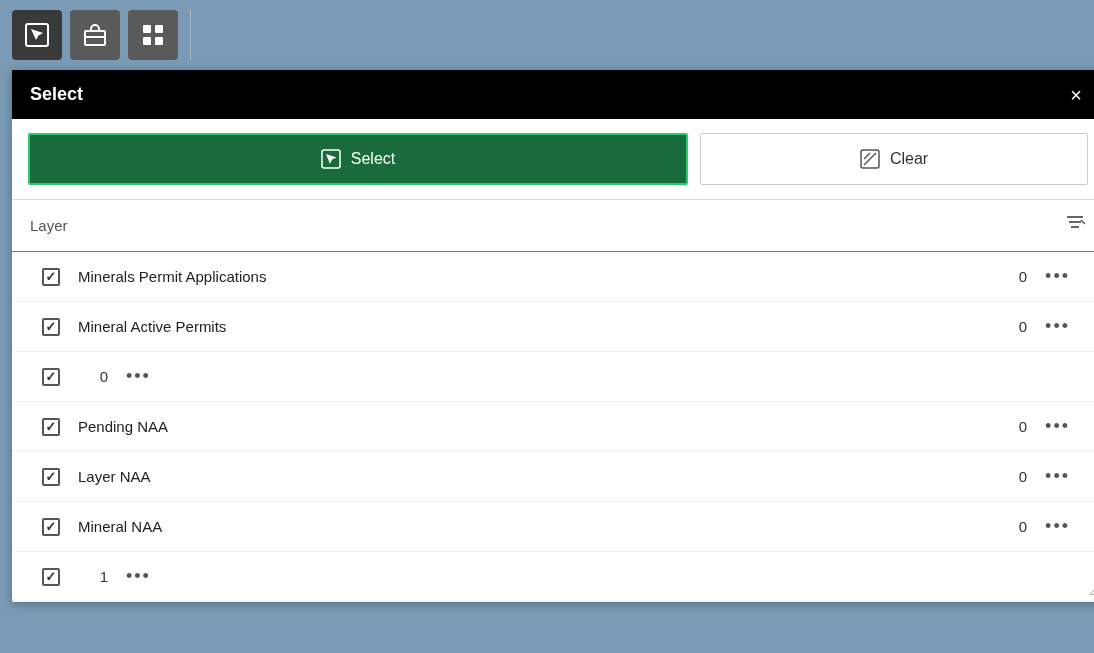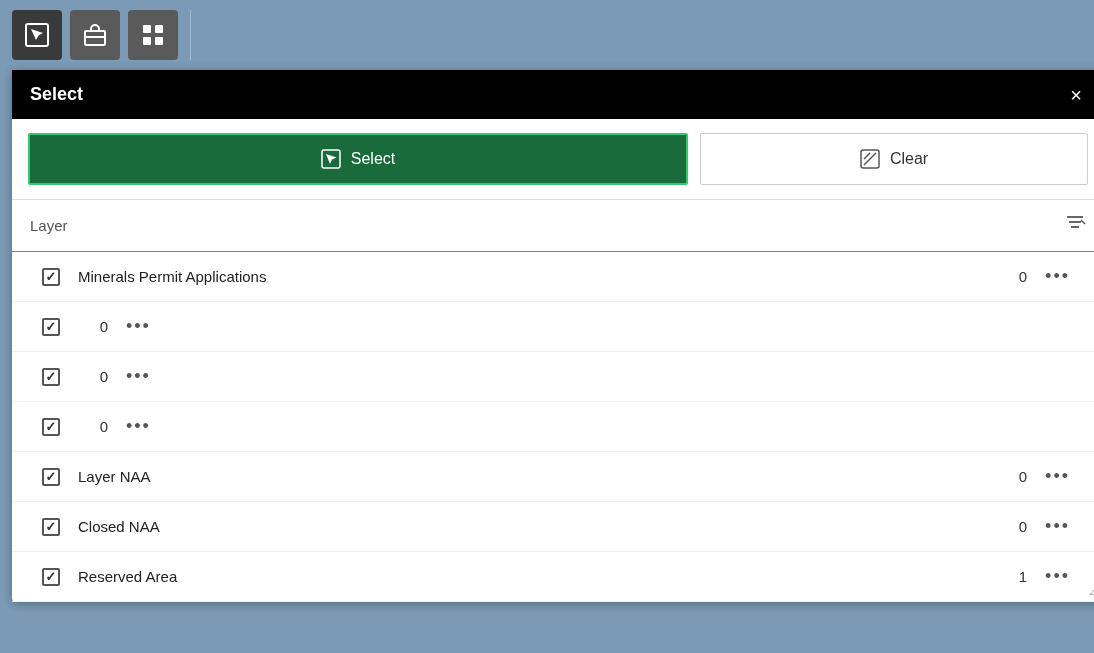--- a/index.html
+++ b/index.html
@@ -281,48 +281,49 @@
 
     <div id="layer-rows-container">
         <div class="layer-row">
     <div class="layer-checkbox"></div>
     <span class="layer-name">Minerals Permit Applications</span>
     <span class="layer-count">0</span>
     <span class="layer-more">•••</span>
   </div>
         <div class="layer-row">
     <div class="layer-checkbox"></div>
-    <span class="layer-count">0</span>
-    <span class="layer-more">•••</span>
-  </div>
-        <div class="layer-row">
-    <div class="layer-checkbox"></div>
-    <span class="layer-count">0</span>
-    <span class="layer-more">•••</span>
-  </div>
-        <div class="layer-row">
-    <div class="layer-checkbox"></div>
+    <span class="layer-name">Mineral Active Permits</span>
+    <span class="layer-count">0</span>
+    <span class="layer-more">•••</span>
+  </div>
+        <div class="layer-row">
+    <div class="layer-checkbox"></div>
+    <span class="layer-count">0</span>
+    <span class="layer-more">•••</span>
+  </div>
+        <div class="layer-row">
+    <div class="layer-checkbox"></div>
+    <span class="layer-name">Pending NAA</span>
     <span class="layer-count">0</span>
     <span class="layer-more">•••</span>
   </div>
         <div class="layer-row">
     <div class="layer-checkbox"></div>
     <span class="layer-name">Layer NAA</span>
     <span class="layer-count">0</span>
     <span class="layer-more">•••</span>
   </div>
         <div class="layer-row">
     <div class="layer-checkbox"></div>
-    <span class="layer-name">Closed NAA</span>
-    <span class="layer-count">0</span>
-    <span class="layer-more">•••</span>
-  </div>
-        <div class="layer-row">
-    <div class="layer-checkbox"></div>
-    <span class="layer-name">Reserved Area</span>
+    <span class="layer-name">Mineral NAA</span>
+    <span class="layer-count">0</span>
+    <span class="layer-more">•••</span>
+  </div>
+        <div class="layer-row">
+    <div class="layer-checkbox"></div>
     <span class="layer-count">1</span>
     <span class="layer-more">•••</span>
   </div>
       </div>
   </div>
 
   <div class="resize-handle">⊿</div>
 </div>
 
 </body></html>

